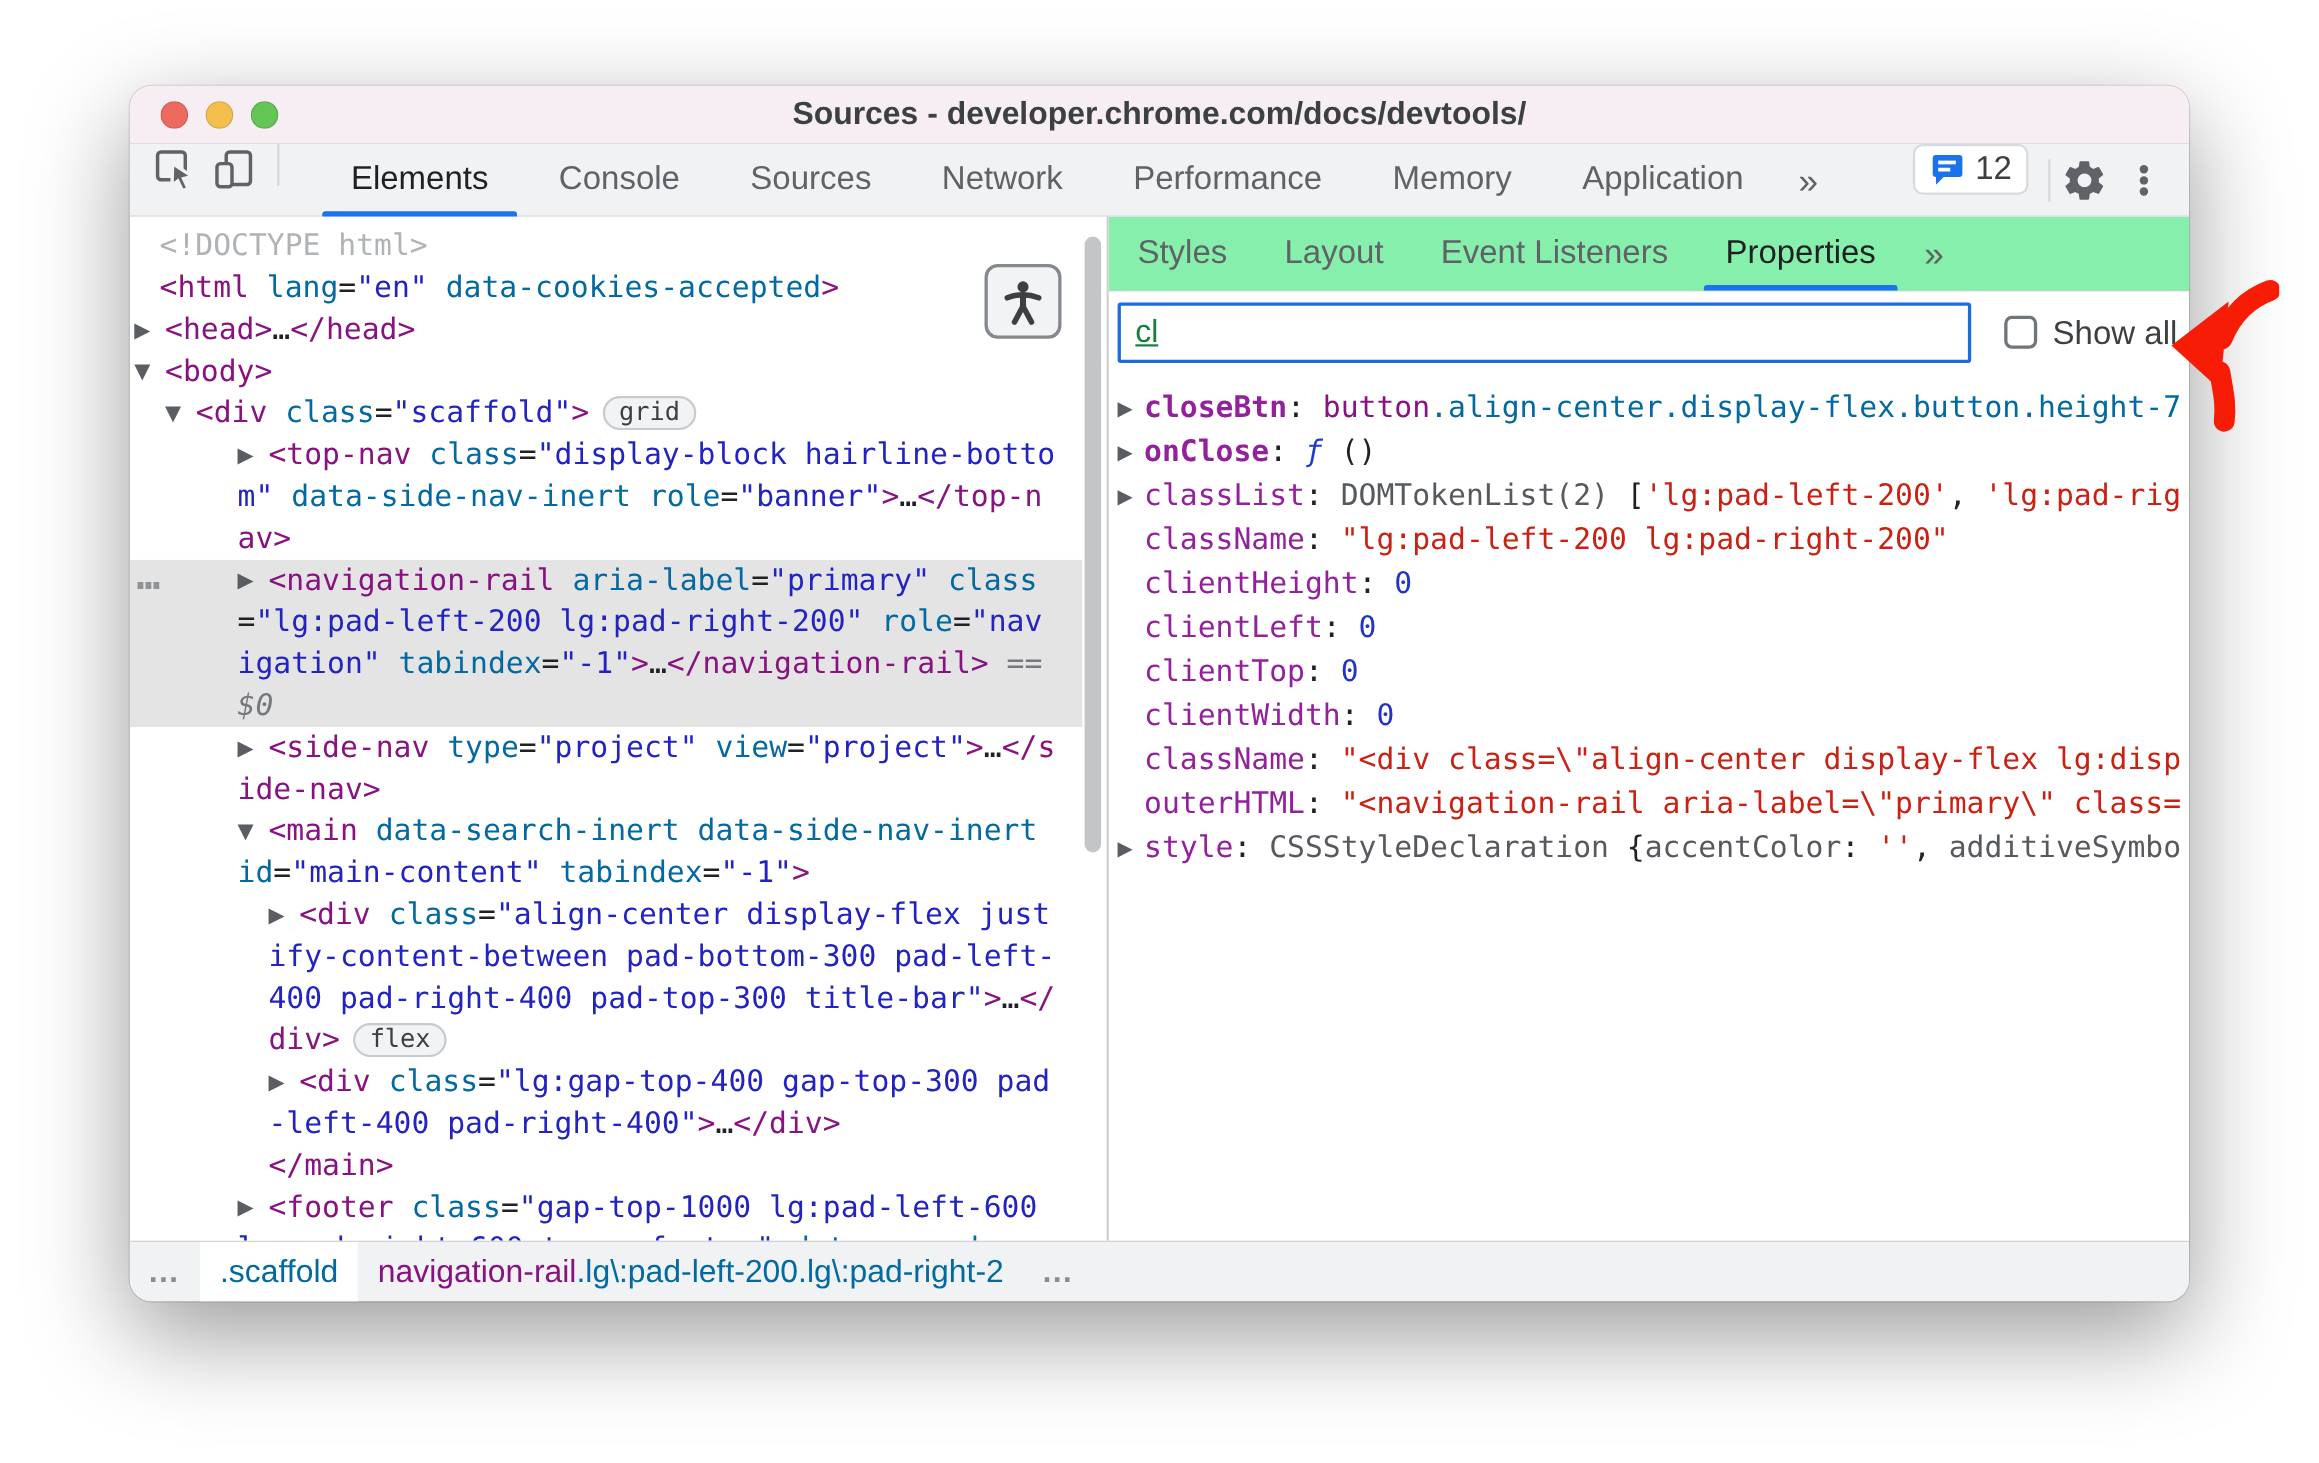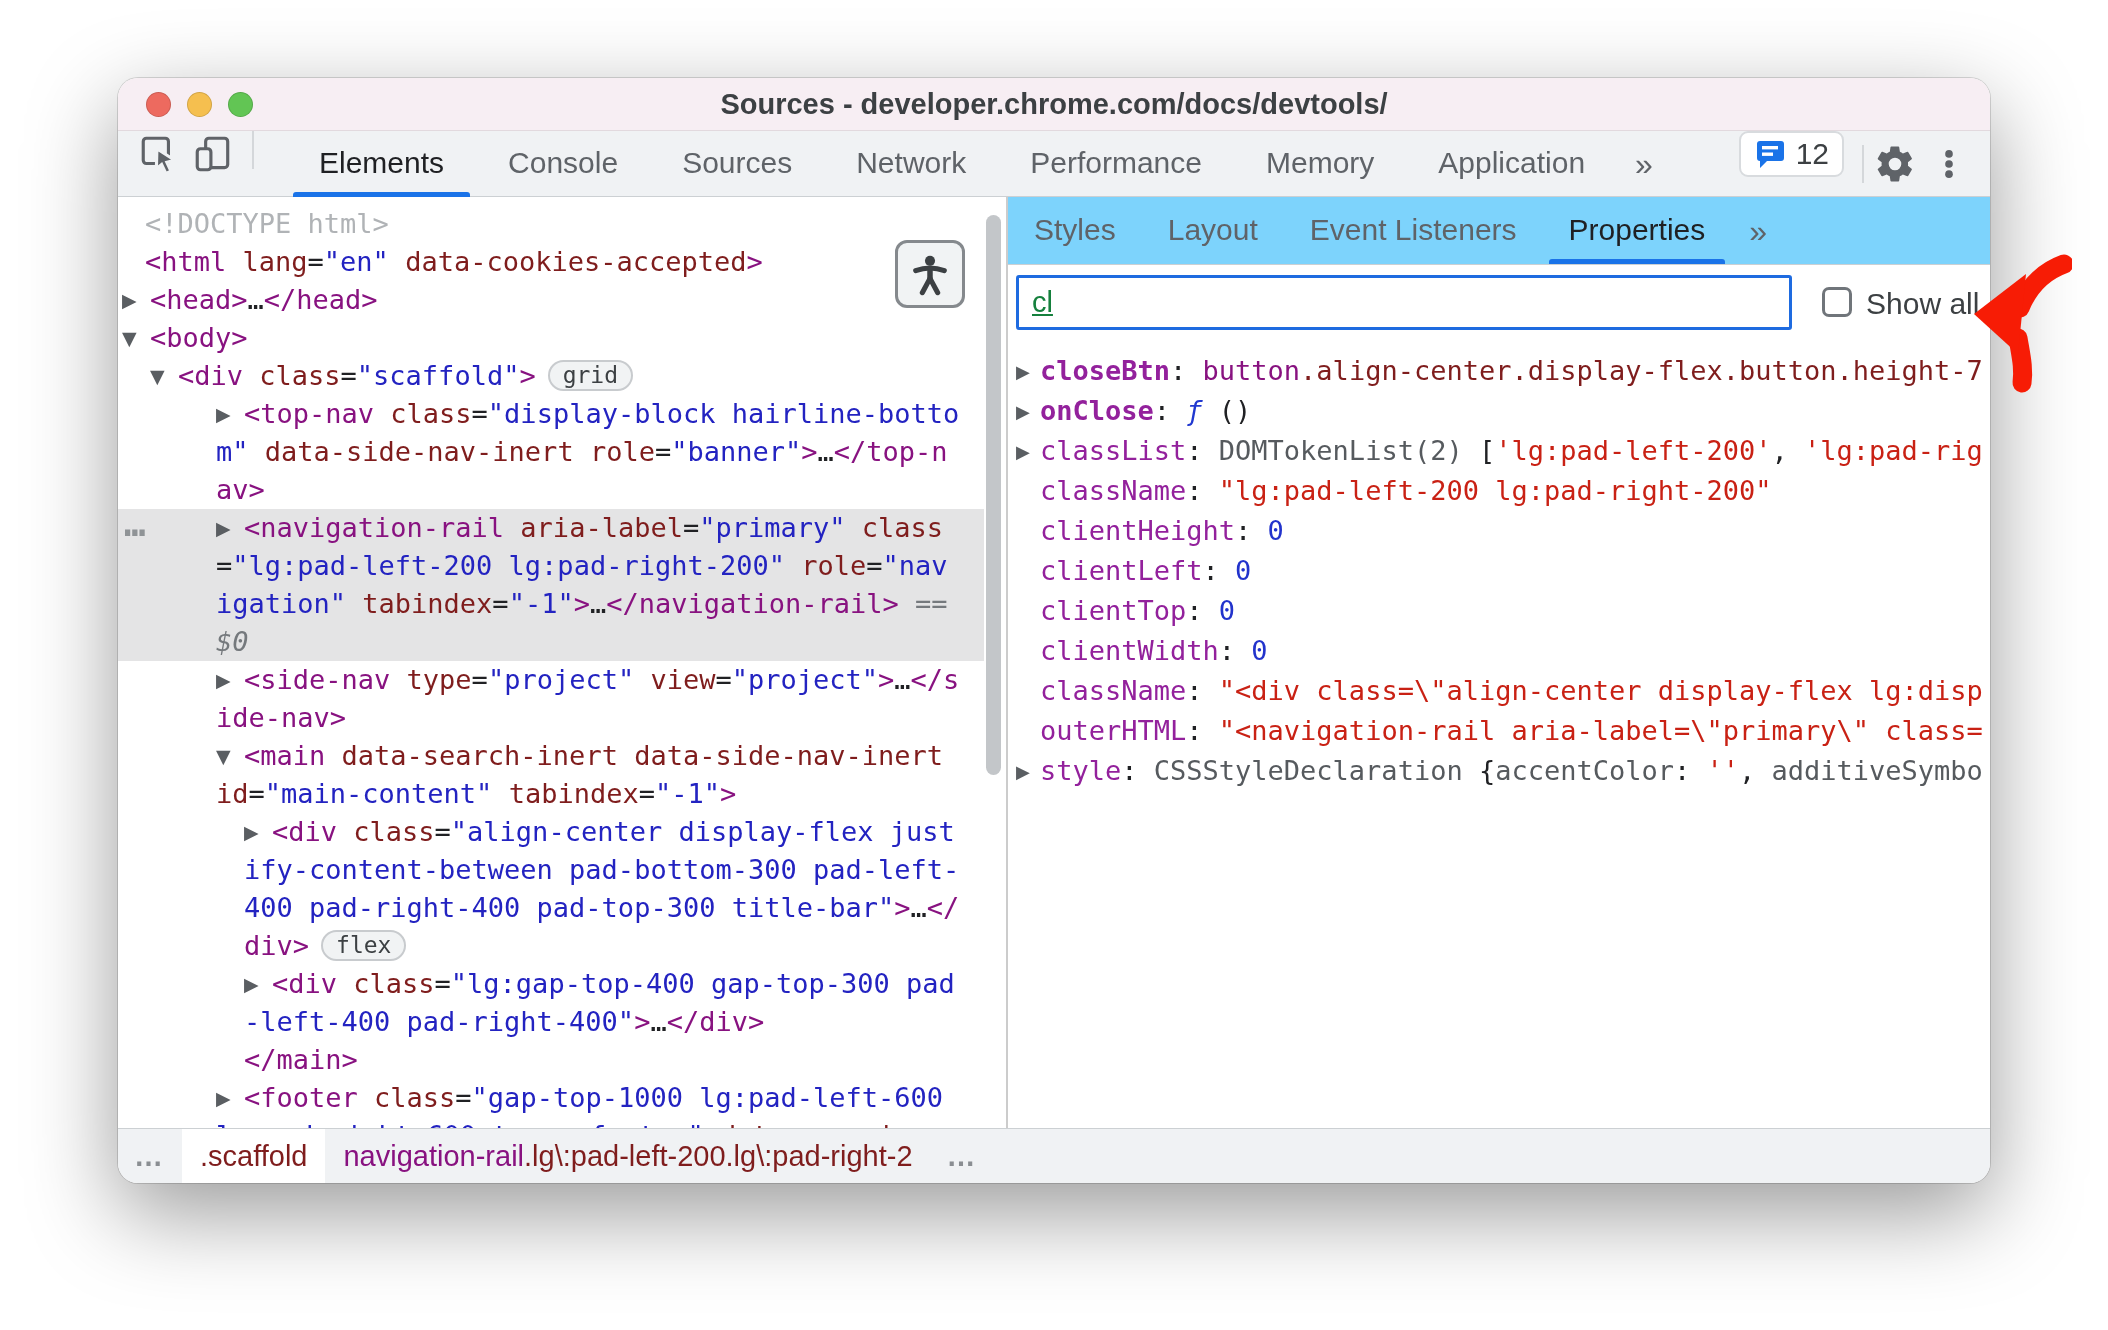--- a/index.html
+++ b/index.html
@@ -49,33 +49,33 @@
   .badge { display:inline-block; margin-left:12px; padding:0 13px; height:31px; line-height:27px;
     border:2px solid #c8cbce; border-radius:16px; background:#f1f3f4; color:#3c4043;
     font-size:23px; font-family:"DejaVu Sans Mono", monospace; vertical-align:2px; }
   .a11y { position:absolute; left:777px; top:43px; width:70px; height:68px; background:#f1f3f4;
     border:3px solid #85898d; border-radius:12px; display:flex; align-items:center; justify-content:center; }
   .sthumb { position:absolute; left:868px; top:18px; width:15px; height:560px; background:#c3c6c9; border-radius:8px; }
 
   
   .tok-doct { color:#b0b3b6; }
   .tok-tag  { color:#881280; }
-  .tok-attr { color:#7f1d1d;text-align:right; }
+  .tok-attr { color:#0369a1;text-align:right; }
   .tok-val  { color:#2323c1; }
   .tok-plain{ color:#202124; }
   .tok-eq   { color:#75797d; font-style:italic; }
   .tok-name { color:#93219c; }
   .tok-nameb{ color:#93219c; font-weight:bold; }
   .tok-str  { color:#c92114; }
   .tok-num  { color:#2233cc; }
   .tok-gray { color:#565a5e; }
   .tok-fn   { color:#2038d0; font-style:italic; }
 
   
-  .side-tabs { height:68px; background:#7dd3fc; border-bottom:1px solid #ccd0d3; display:flex; }
+  .side-tabs { height:68px; background:#86efac; border-bottom:1px solid #ccd0d3; display:flex; }
   .side-tabs .tab { line-height:65px; padding:0 26px; }
   .filter-row { position:relative; height:78px; background:#fff; }
   .filter-row input { position:absolute; left:8px; top:10px; width:776px; height:55px;
     border:3px solid #1e6be0; border-radius:3px; font-family:"Liberation Sans", sans-serif;
     font-size:29px; color:#15803d; padding:0 13px; outline:none;text-decoration:underline; }
   .cbx { position:absolute; left:814px; top:22px; width:30px; height:30px; background:#fff;
     border:3px solid #70757a; border-radius:7px; }
   .cbx-label { position:absolute; left:858px; top:0; line-height:78px; font-size:30px; color:#3c4043; white-space:nowrap; }
   #props { padding-top:8px; font-family:"DejaVu Sans Mono", monospace; font-size:27px; }
   .prow { position:relative; height:40px; line-height:40px; padding-left:32px; white-space:nowrap; overflow:hidden; }

